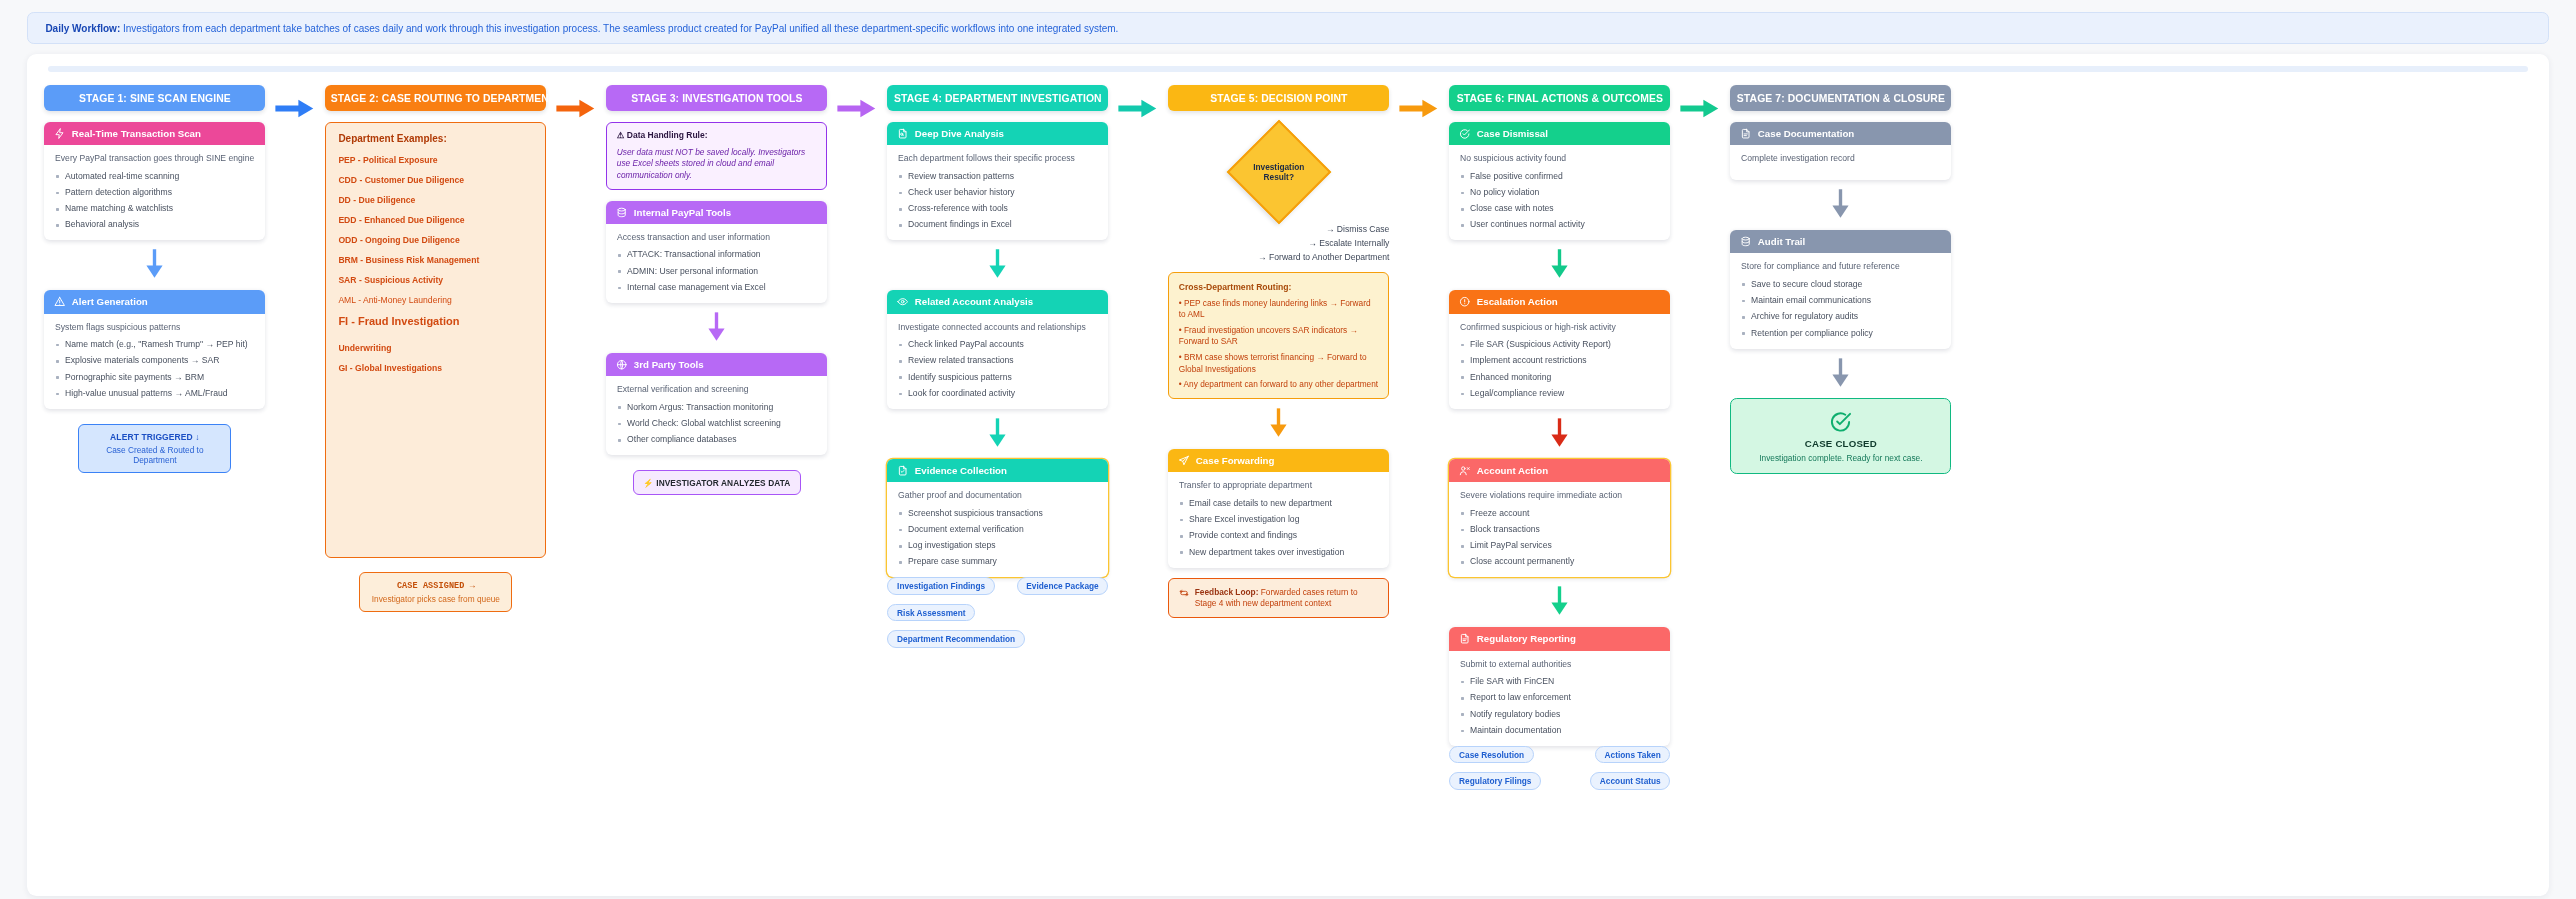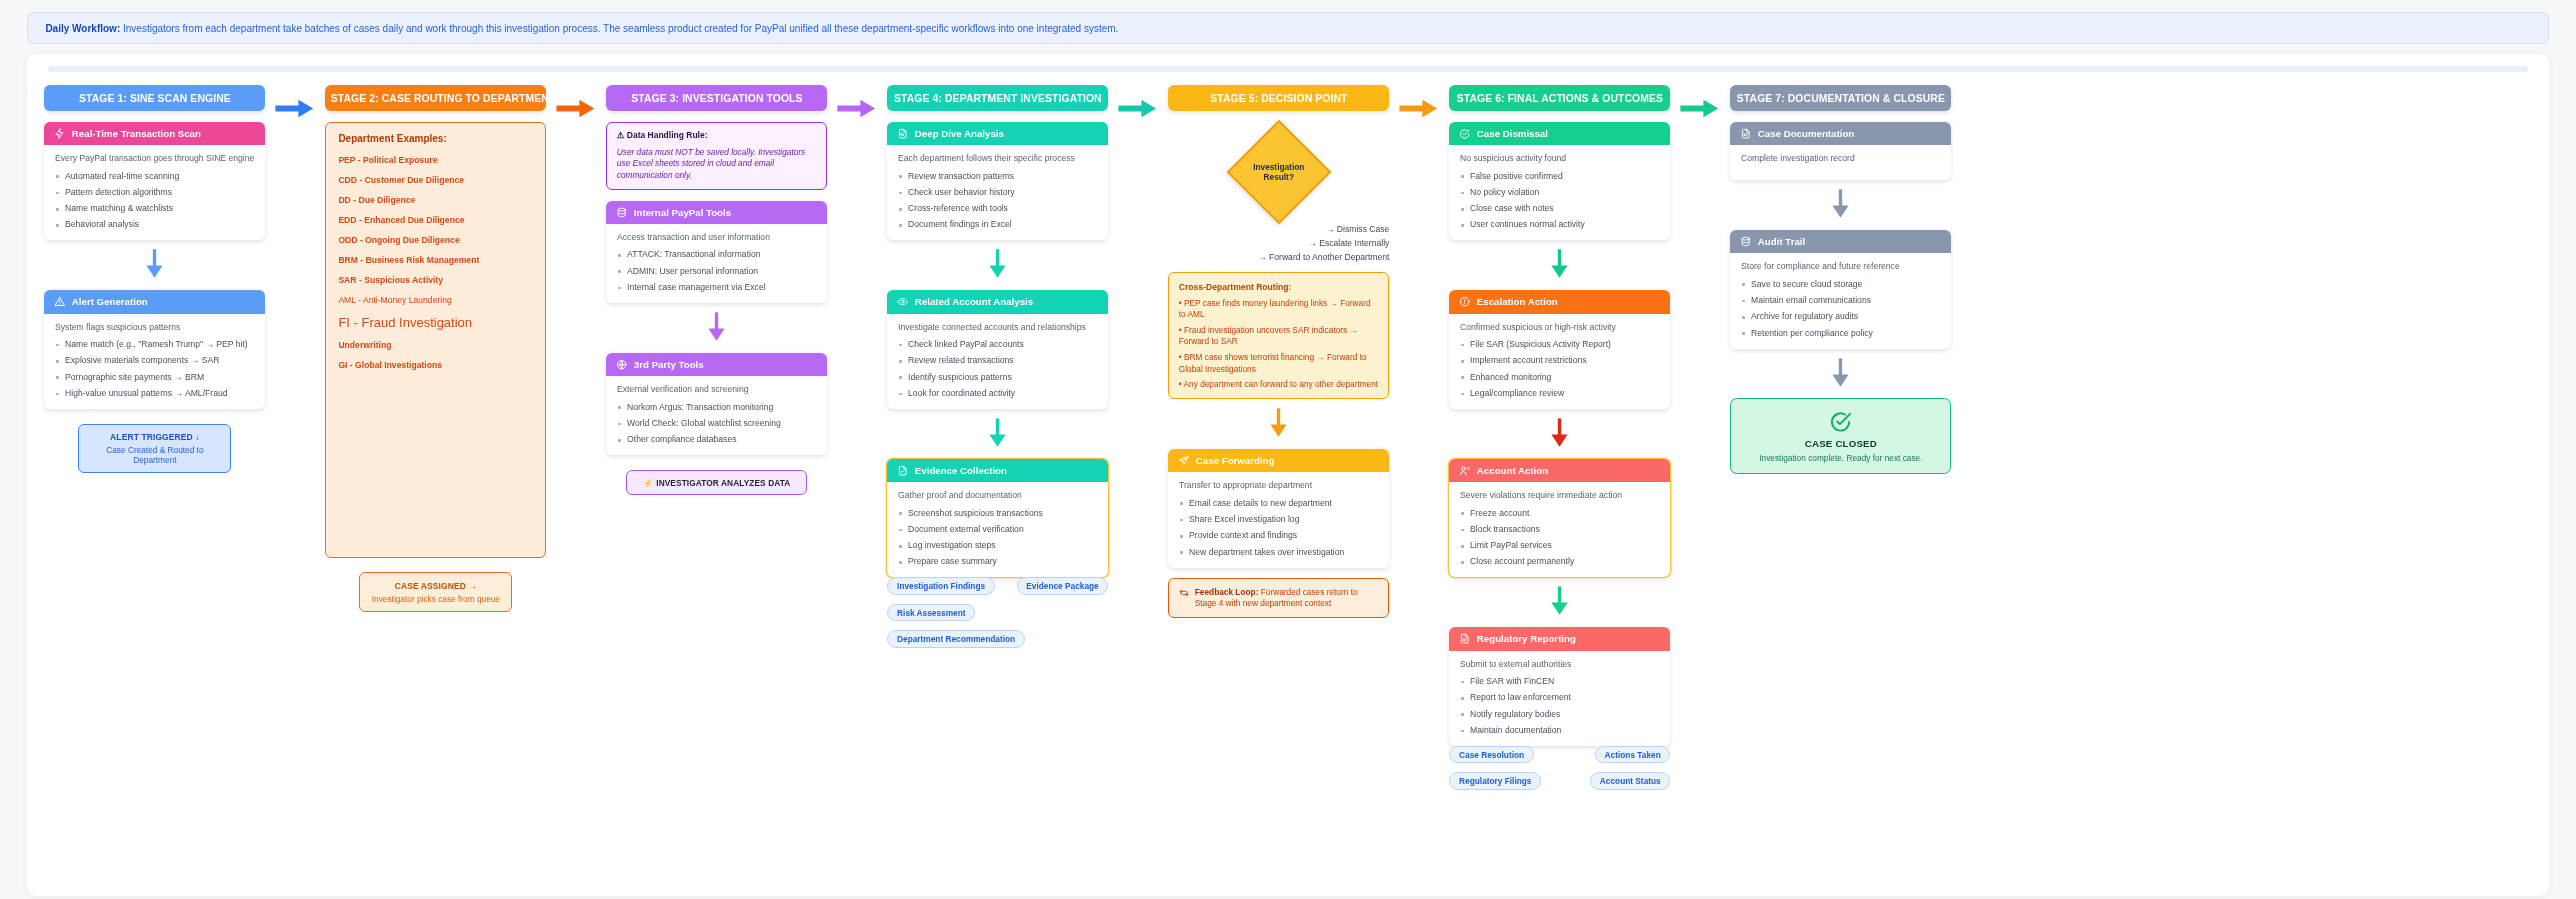--- a/index.html
+++ b/index.html
@@ -107,25 +107,25 @@
     text-align: center;
     padding: 7.4px 9.4px;
     width: 153px;
   }
   .badge .b1 { font-weight: bold; font-size: 8.5px; letter-spacing: 0.1px; }
   .badge .b2 { font-size: 8.3px; margin-top: 2.7px; }
   .badge.blue { background: #d5e6fe; border: 1.1px solid #3b82f6; }
   .badge.blue .b1 { color: #1b4fc4; }
   .badge.blue .b2 { color: #2a62d4; }
   .badge.orange { background: #fdeeda; border: 1.1px solid #ef6c10; }
-  .badge.orange .b1 { color: #c4500a; }
+  .badge.orange .b1 { color: #c4500a; font-family: Liberation Mono, monospace; }
   .badge.orange .b2 { color: #d2671a; }
   .badge.purple {
     background: #f6e9ff; border: 1.1px solid #a855f7;
-    width: 181px; padding: 6.7px 8px;
+    width: 168px; padding: 6.7px 8px;
   }
   .badge.purple .b1 { color: #23282e; font-size: 8.3px; }
 
   
   .note {
     border-radius: 6px;
     padding: 7.4px 9.4px;
     margin-top: 10.7px;
     line-height: 1.4;
   }
@@ -254,21 +254,21 @@
       <div style="padding:10.7px 12px">
         <div style="font-size:10px;font-weight:bold;color:#b03a06;margin-bottom:10.7px">Department Examples:</div>
         <div style="font-size:8.6px;font-weight:bold;color:#d24a11;margin-bottom:10px">PEP - Political Exposure</div>
               <div style="font-size:8.6px;font-weight:bold;color:#d24a11;margin-bottom:10px">CDD - Customer Due Diligence</div>
               <div style="font-size:8.6px;font-weight:bold;color:#d24a11;margin-bottom:10px">DD - Due Diligence</div>
               <div style="font-size:8.6px;font-weight:bold;color:#d24a11;margin-bottom:10px">EDD - Enhanced Due Diligence</div>
               <div style="font-size:8.6px;font-weight:bold;color:#d24a11;margin-bottom:10px">ODD - Ongoing Due Diligence</div>
               <div style="font-size:8.6px;font-weight:bold;color:#d24a11;margin-bottom:10px">BRM - Business Risk Management</div>
               <div style="font-size:8.6px;font-weight:bold;color:#d24a11;margin-bottom:10px">SAR - Suspicious Activity</div>
               <div style="font-size:8.6px;font-weight:normal;color:#d24a11;margin-bottom:10px">AML - Anti-Money Laundering</div>
-              <div style="font-size:13px;font-weight:normal;color:#d24a11;margin-bottom:10px">FI - Fraud Investigation</div>
+              <div style="font-size:11px;font-weight:bold;color:#d24a11;margin-bottom:16px">FI - Fraud Investigation</div>
               <div style="font-size:8.6px;font-weight:bold;color:#d24a11;margin-bottom:10px">Underwriting</div>
               <div style="font-size:8.6px;font-weight:bold;color:#d24a11;margin-bottom:10px">GI - Global Investigations</div>
       </div>
           </div>
           <div class="badge orange">
       <div class="b1">CASE ASSIGNED →</div>
             <div class="b2">Investigator picks case from queue</div>
           </div>
         </div>
         <div class="arrowcell">

